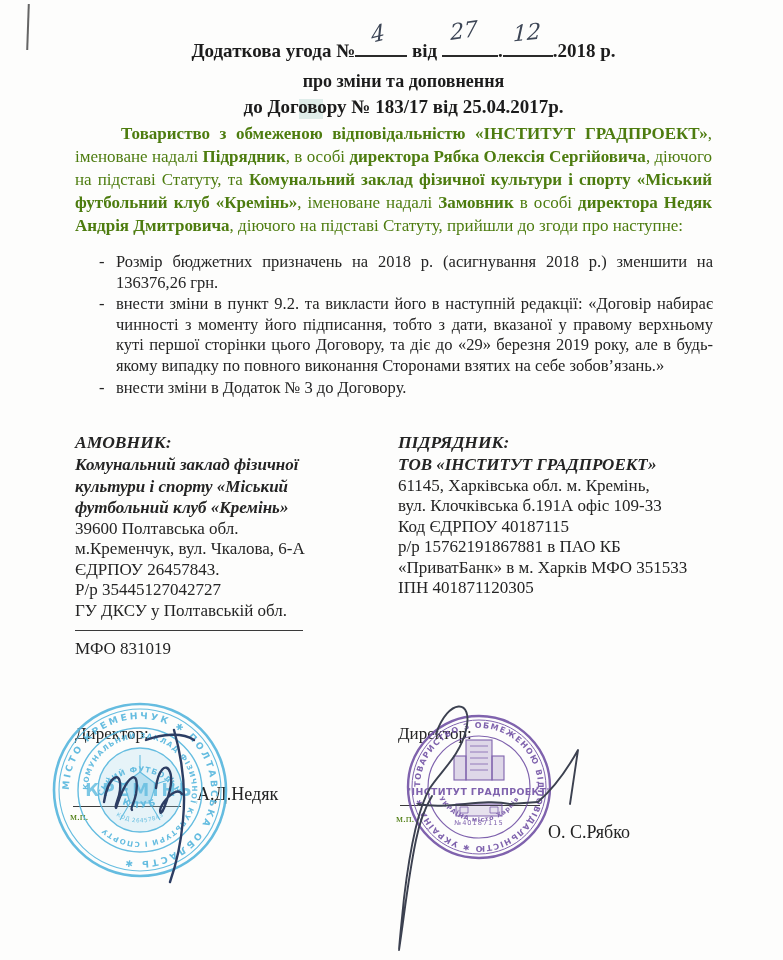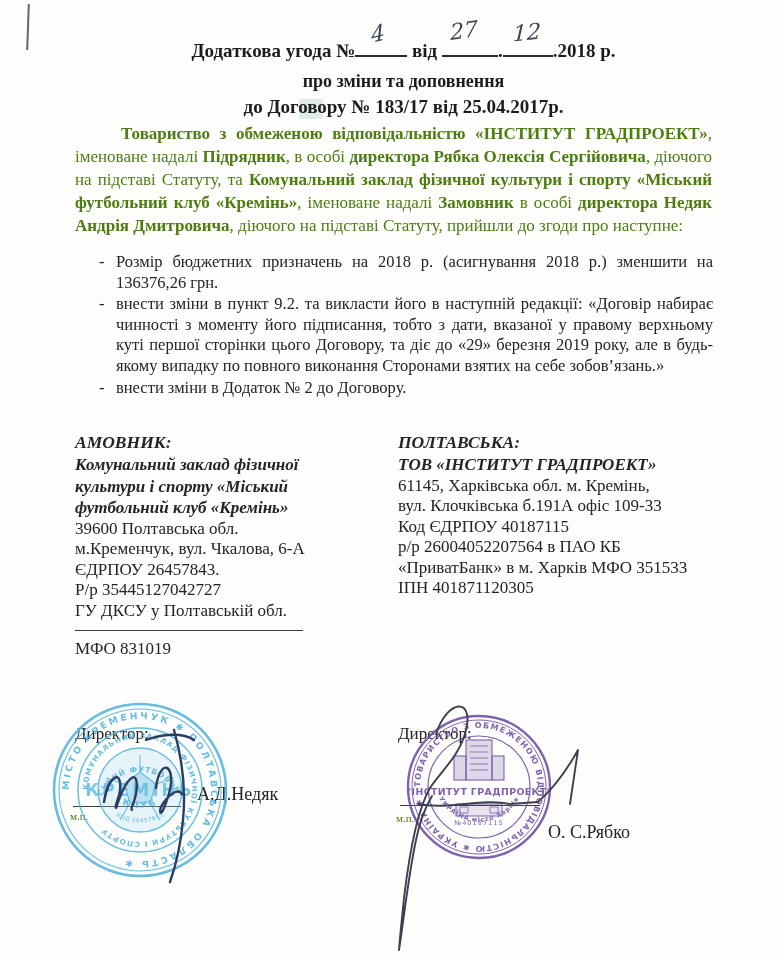--- a/index.html
+++ b/index.html
@@ -78,21 +78,21 @@
     <span>Додаткова угода №</span><span class="blank num"><span class="hand h-num">4</span></span><span> від </span><span class="blank day"><span class="hand h-day">27</span></span><span>.</span><span class="blank mon"><span class="hand h-mon">12</span></span><span>.2018 р.</span>
   </div>
   <div class="title-line t2">про зміни та доповнення</div>
   <div class="title-line t3">до Договору  № 183/17 від 25.04.2017р.</div>
 
   <div class="preamble"><span class="b">Товариство з обмеженою відповідальністю «ІНСТИТУТ ГРАДПРОЕКТ»</span><span>, іменоване надалі </span><span class="b">Підрядник</span><span>, в особі </span><span class="b">директора Рябка Олексія Сергійовича</span><span>, діючого на підставі Статуту, та </span><span class="b">Комунальний  заклад фізичної культури і спорту «Міський футбольний клуб «Кремінь»</span><span>, іменоване надалі </span><span class="b">Замовник</span><span> в особі </span><span class="b">директора Недяк Андрія Дмитровича</span><span>, діючого на підставі Статуту, прийшли до згоди про наступне:</span></div>
 
   <div class="amendments">
       <div class="amendment">Розмір бюджетних призначень на 2018 р. (асигнування 2018 р.) зменшити на 136376,26 грн.</div>
       <div class="amendment">внести зміни в пункт 9.2. та викласти його в наступній редакції: «Договір набирає чинності з моменту його підписання, тобто з дати, вказаної у правому верхньому куті першої сторінки цього Договору, та діє до «29» березня 2019 року, але в будь-якому випадку по повного виконання Сторонами взятих на себе зобов’язань.»</div>
-      <div class="amendment">внести зміни в Додаток № 2 до Договору.</div>
+      <div class="amendment">внести зміни в Додаток № 3 до Договору.</div>
     </div>
 
   <div class="party customer">
     <div class="party-heading">АМОВНИК:</div>
     <div class="party-name">
         <div class="line">Комунальний  заклад фізичної</div>
         <div class="line">культури і спорту «Міський</div>
         <div class="line">футбольний клуб «Кремінь»</div>
       </div>
     <div class="party-details">
@@ -100,29 +100,29 @@
         <div class="line">м.Кременчук, вул. Чкалова, 6-А</div>
         <div class="line">ЄДРПОУ 26457843.</div>
         <div class="line">Р/р 35445127042727</div>
         <div class="line">ГУ ДКСУ у Полтавській  обл.</div>
       </div>
     <hr class="sig-rule">
     <div class="mfo">МФО 831019</div>
   </div>
 
   <div class="party contractor">
-    <div class="party-heading">ПОЛТАВСЬКА:</div>
+    <div class="party-heading">ПІДРЯДНИК:</div>
     <div class="party-name">
         <div class="line">ТОВ «ІНСТИТУТ ГРАДПРОЕКТ»</div>
       </div>
     <div class="party-details">
         <div class="line">61145, Харківська обл.  м. Кремінь,</div>
         <div class="line">вул. Клочківська б.191А офіс 109-33</div>
         <div class="line">Код ЄДРПОУ 40187115</div>
-        <div class="line">р/р 26004052207564  в  ПАО КБ</div>
+        <div class="line">р/р 15762191867881  в  ПАО КБ</div>
         <div class="line">«ПриватБанк» в м. Харків  МФО 351533</div>
         <div class="line">ІПН 401871120305</div>
       </div>
   </div>
 
   <div class="sig-role role-left">Директор:</div>
   <div class="sig-role role-right">Директор:</div>
   <div class="sig-line line-left"></div>
   <div class="sig-line line-right"></div>
   <div class="sig-name name-left">А.Д.Недяк</div>

